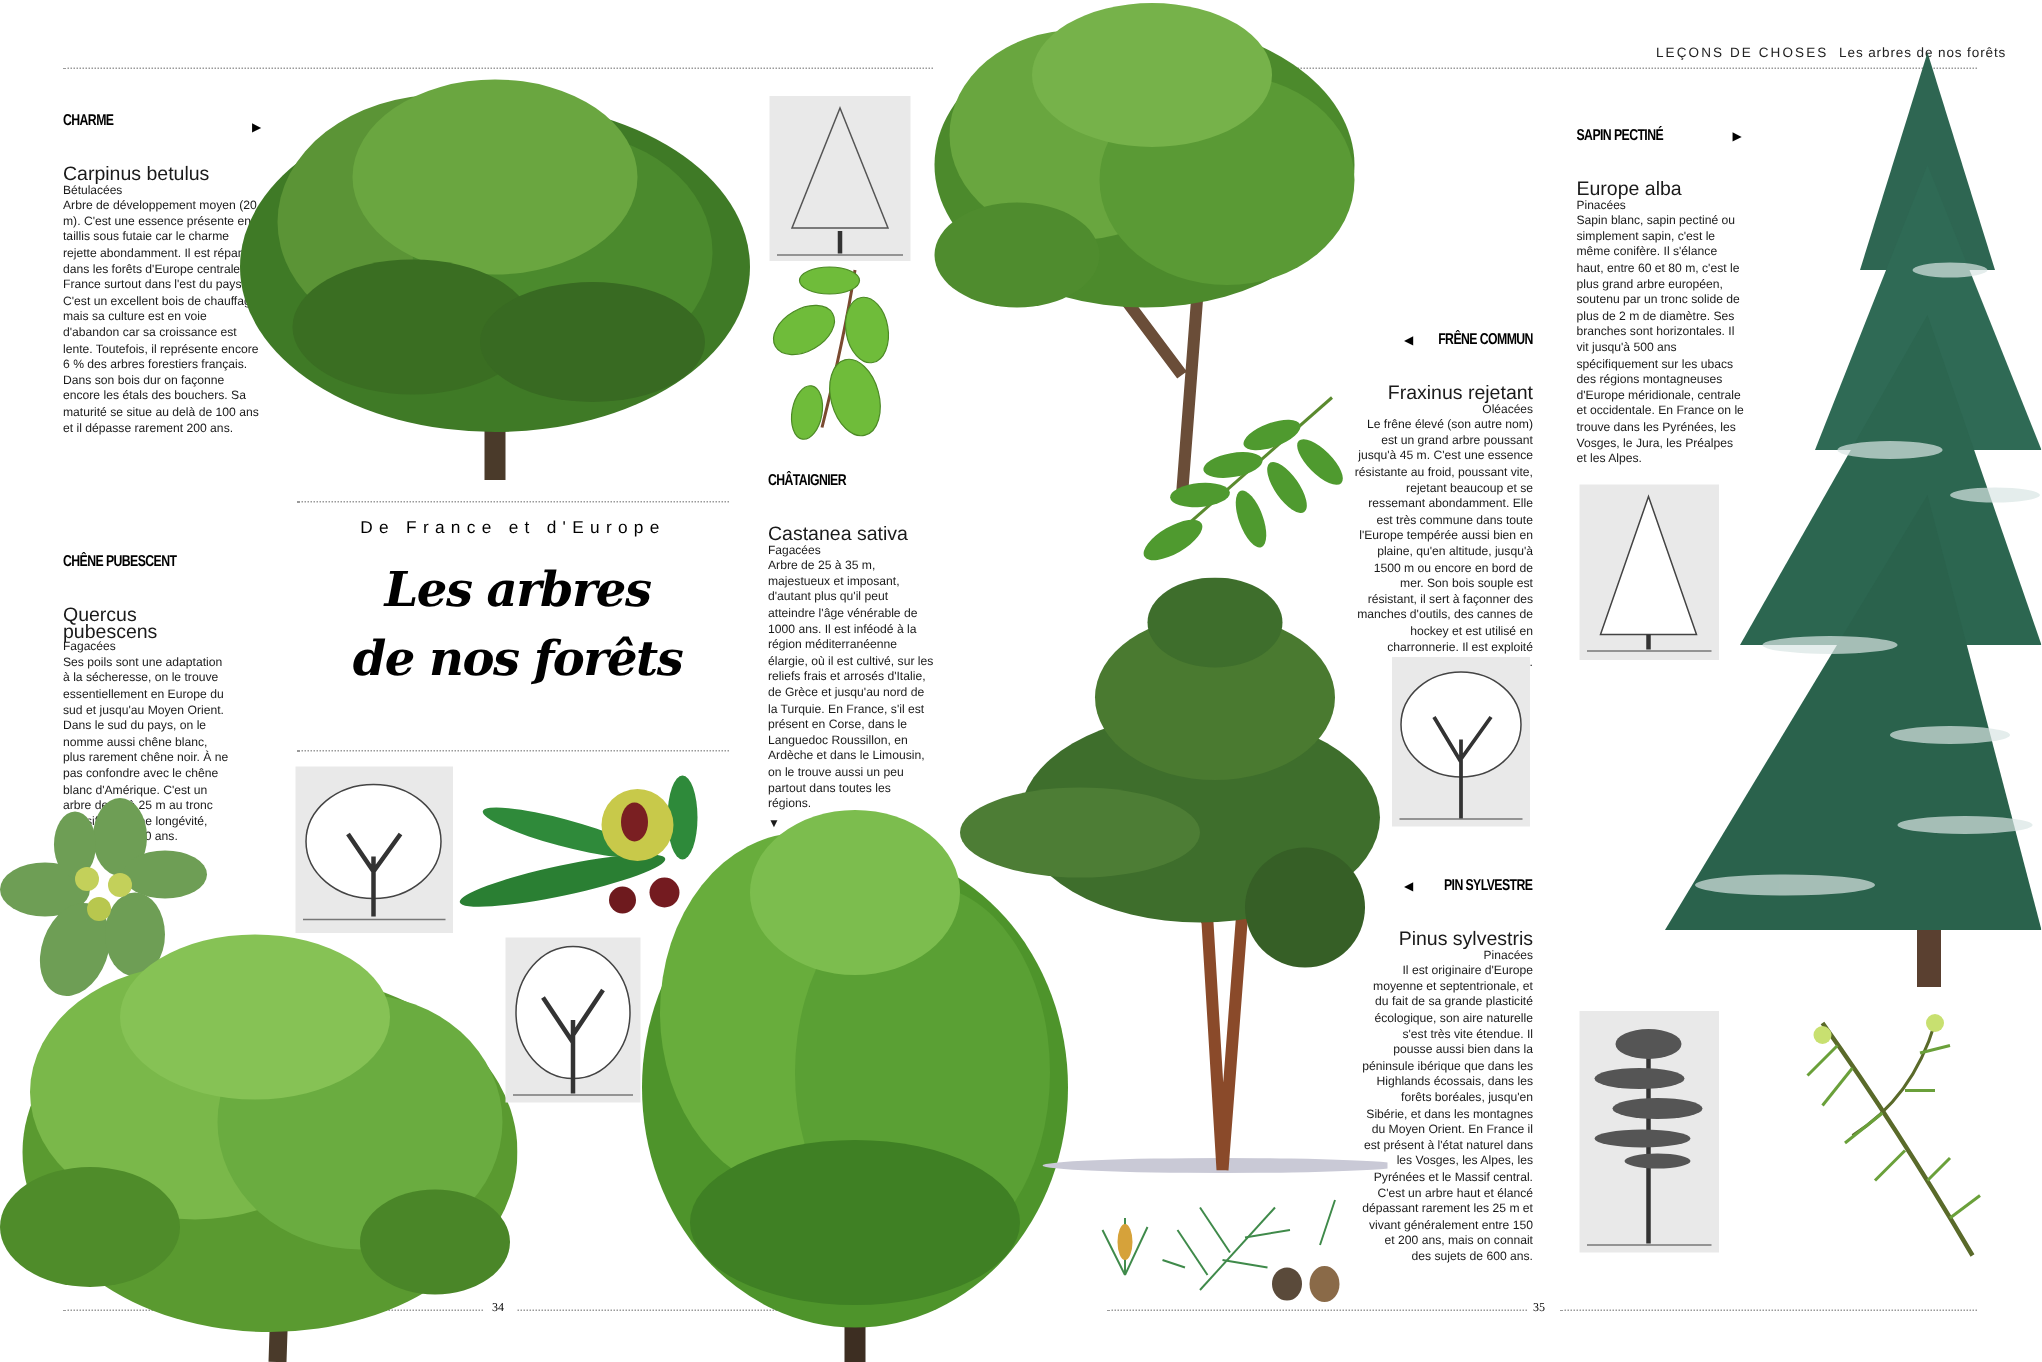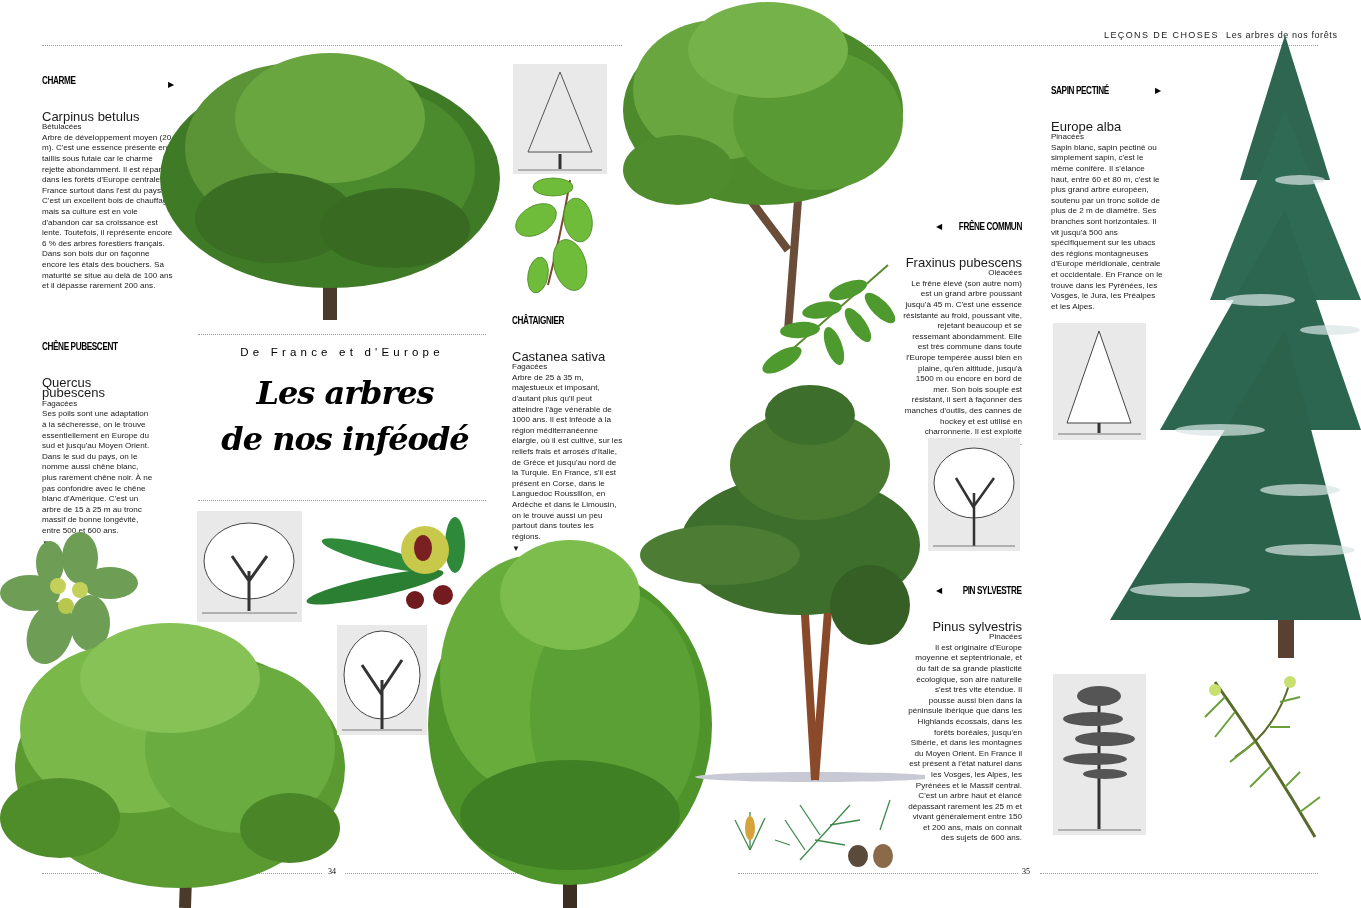--- a/index.html
+++ b/index.html
@@ -36,59 +36,59 @@
 <div class="rule" style="top:45px;left:738px;width:580px;"></div>
 <div class="header-bar">
   <span class="section">Leçons de choses</span>
   <span>Les arbres de nos forêts</span>
 </div>
 
 <div class="rule" style="top:334px;left:198px;width:288px;"></div>
 <div class="subtitle">De France et d'Europe</div>
 <div class="title">
   <div>Les arbres</div>
-  <div>de nos inféodé</div>
+  <div>de nos forêts</div>
 </div>
 <div class="rule" style="top:500px;left:198px;width:288px;"></div>
 
 <div class="rule" style="top:873px;left:42px;width:280px;"></div>
 <div class="page-num" style="top:867px;left:328px;">34</div>
 <div class="rule" style="top:873px;left:345px;width:277px;"></div>
 <div class="rule" style="top:873px;left:738px;width:280px;"></div>
 <div class="page-num" style="top:867px;left:1022px;">35</div>
 <div class="rule" style="top:873px;left:1040px;width:278px;"></div>
 
 <div class="entry" style="left:42px;top:74px;width:132px;">
   <span class="arrow" style="left:126px;top:6px;">▶</span>
   <div class="name">Charme</div>
   <div class="latin">Carpinus betulus</div>
   <div class="family">Bétulacées</div>
   <div>Arbre de développement moyen (20 m). C'est une essence présente en taillis sous futaie car le charme rejette abondamment. Il est répandu dans les forêts d'Europe centrale, en France surtout dans l'est du pays. C'est un excellent bois de chauffage mais sa culture est en voie d'abandon car sa croissance est lente. Toutefois, il représente encore 6 % des arbres forestiers français. Dans son bois dur on façonne encore les étals des bouchers. Sa maturité se situe au delà de 100 ans et il dépasse rarement 200 ans.</div>
 </div>
 
-<div class="entry" style="left:42px;top:340px;width:112px;">
+<div class="entry" style="left:42px;top:368px;width:112px;">
   <div class="name">Chêne pubescent</div>
   <div class="latin">Quercus pubescens</div>
   <div class="family">Fagacées</div>
   <div>Ses poils sont une adaptation à la sécheresse, on le trouve essentiellement en Europe du sud et jusqu'au Moyen Orient. Dans le sud du pays, on le nomme aussi chêne blanc, plus rarement chêne noir. À ne pas confondre avec le chêne blanc d'Amérique. C'est un arbre de 15 à 25 m au tronc massif de bonne longévité, entre 500 et 600 ans.</div>
   <span class="end-arrow">▼</span>
 </div>
 
 <div class="entry" style="left:512px;top:314px;width:112px;">
   <div class="name">Châtaignier</div>
   <div class="latin">Castanea sativa</div>
   <div class="family">Fagacées</div>
   <div>Arbre de 25 à 35 m, majestueux et imposant, d'autant plus qu'il peut atteindre l'âge vénérable de 1000 ans. Il est inféodé à la région méditerranéenne élargie, où il est cultivé, sur les reliefs frais et arrosés d'Italie, de Grèce et jusqu'au nord de la Turquie. En France, s'il est présent en Corse, dans le Languedoc Roussillon, en Ardèche et dans le Limousin, on le trouve aussi un peu partout dans toutes les régions.</div>
   <span class="end-arrow">▼</span>
 </div>
 
 <div class="entry right" style="left:900px;top:220px;width:122px;">
   <span class="arrow" style="left:36px;top:2px;">◀</span>
   <div class="name">Frêne commun</div>
-  <div class="latin">Fraxinus pubescens</div>
+  <div class="latin">Fraxinus rejetant</div>
   <div class="family">Oléacées</div>
   <div>Le frêne élevé (son autre nom) est un grand arbre poussant jusqu'à 45 m. C'est une essence résistante au froid, poussant vite, rejetant beaucoup et se ressemant abondamment. Elle est très commune dans toute l'Europe tempérée aussi bien en plaine, qu'en altitude, jusqu'à 1500 m ou encore en bord de mer. Son bois souple est résistant, il sert à façonner des manches d'outils, des cannes de hockey et est utilisé en charronnerie. Il est exploité pendant 200 ans environ.</div>
 </div>
 
 <div class="entry right" style="left:908px;top:584px;width:114px;">
   <span class="arrow" style="left:28px;top:2px;">◀</span>
   <div class="name">Pin sylvestre</div>
   <div class="latin">Pinus sylvestris</div>
   <div class="family">Pinacées</div>
   <div>Il est originaire d'Europe moyenne et septentrionale, et du fait de sa grande plasticité écologique, son aire naturelle s'est très vite étendue. Il pousse aussi bien dans la péninsule ibérique que dans les Highlands écossais, dans les forêts boréales, jusqu'en Sibérie, et dans les montagnes du Moyen Orient. En France il est présent à l'état naturel dans les Vosges, les Alpes, les Pyrénées et le Massif central. C'est un arbre haut et élancé dépassant rarement les 25 m et vivant généralement entre 150 et 200 ans, mais on connait des sujets de 600 ans.</div>

